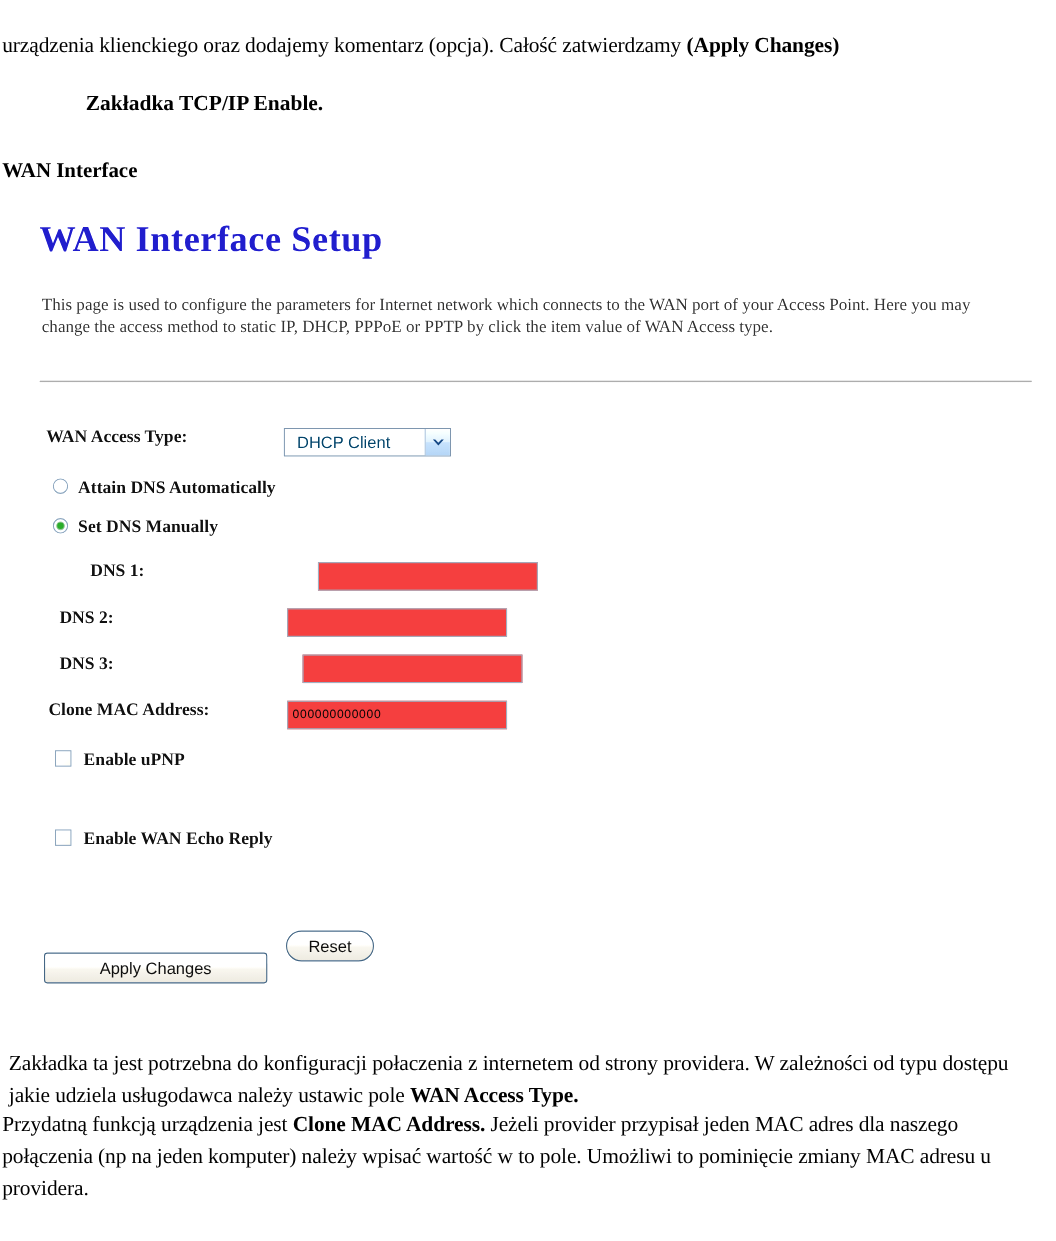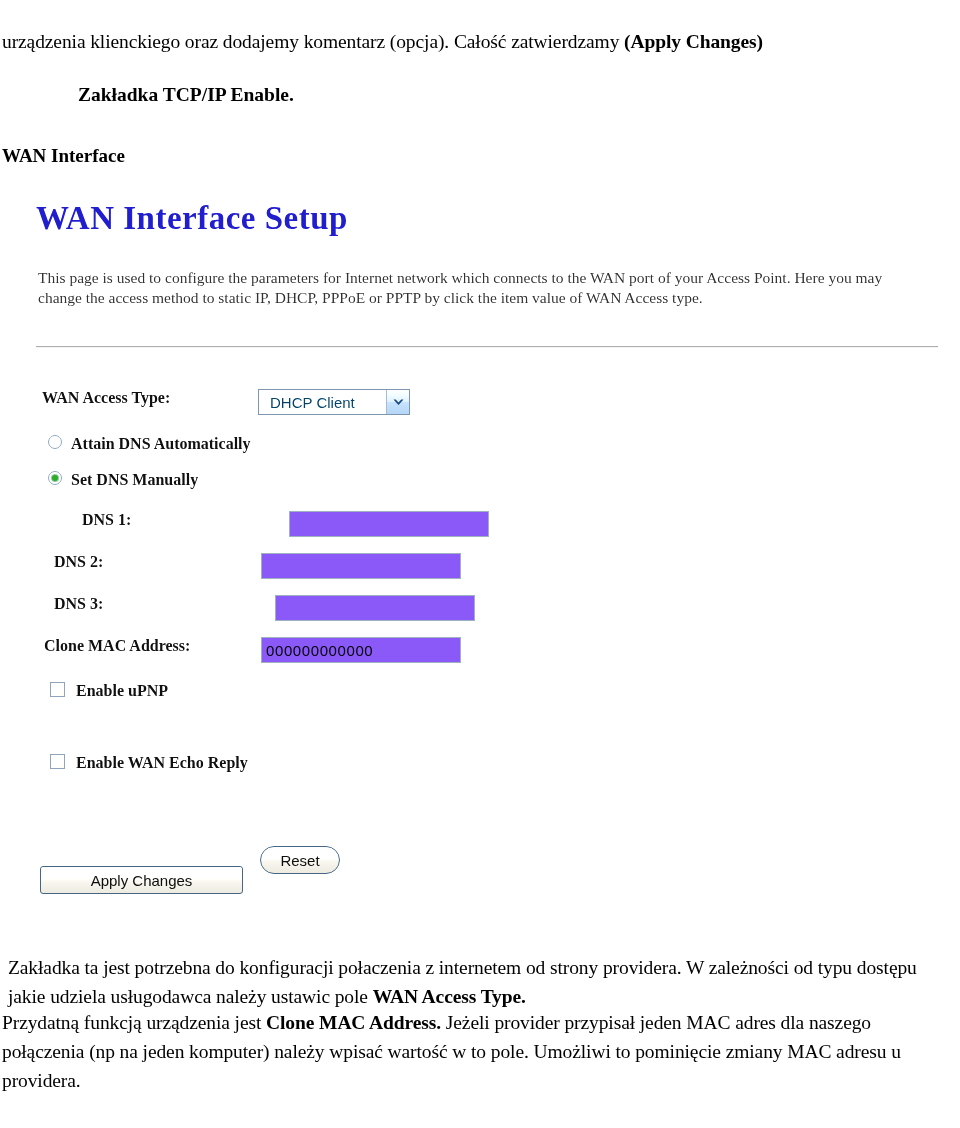--- a/index.html
+++ b/index.html
@@ -200,23 +200,23 @@
   #row-clone-mac { left: 44px; top: 451px; }
 
   .field-label { width: 207px; }
   #row-clone-mac .field-label { width: 217px; }
 
   .xp-input {
     box-sizing: border-box;
     width: 200px;
     height: 26px;
     border: 1px solid #9aacbd;
-    background: #8b5cf6;
+    background: #ef4444;
     font-family: "Liberation Sans", "DejaVu Sans", sans-serif;
-    font-size: 15px;
+    font-size: 11px;
     color: #111111;
     padding: 0 4px;
     letter-spacing: 0.6px;
     outline: none;
   }
 
   
   #check-upnp      { left: 50px; top: 496px; }
   #check-webserver { left: 50px; top: 532px; }
   #check-echo      { left: 50px; top: 568px; }

